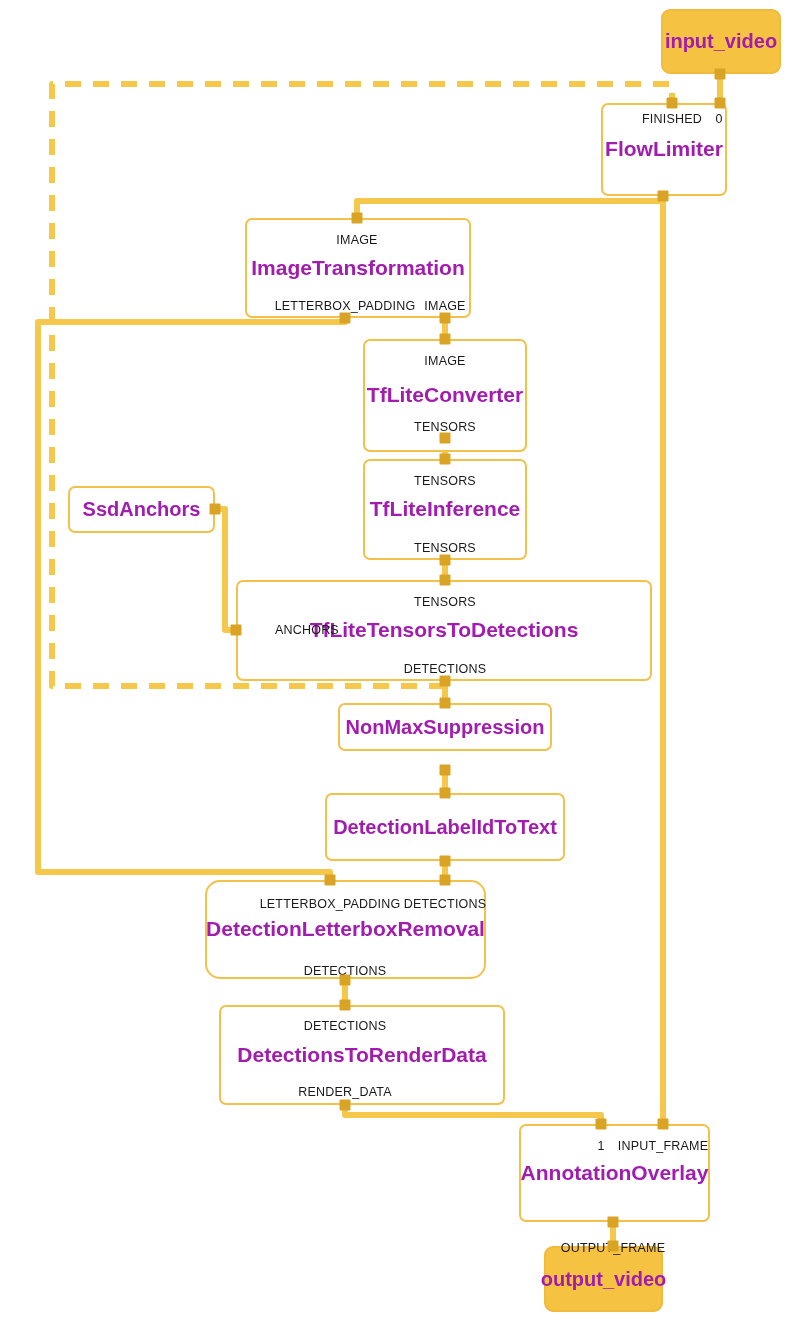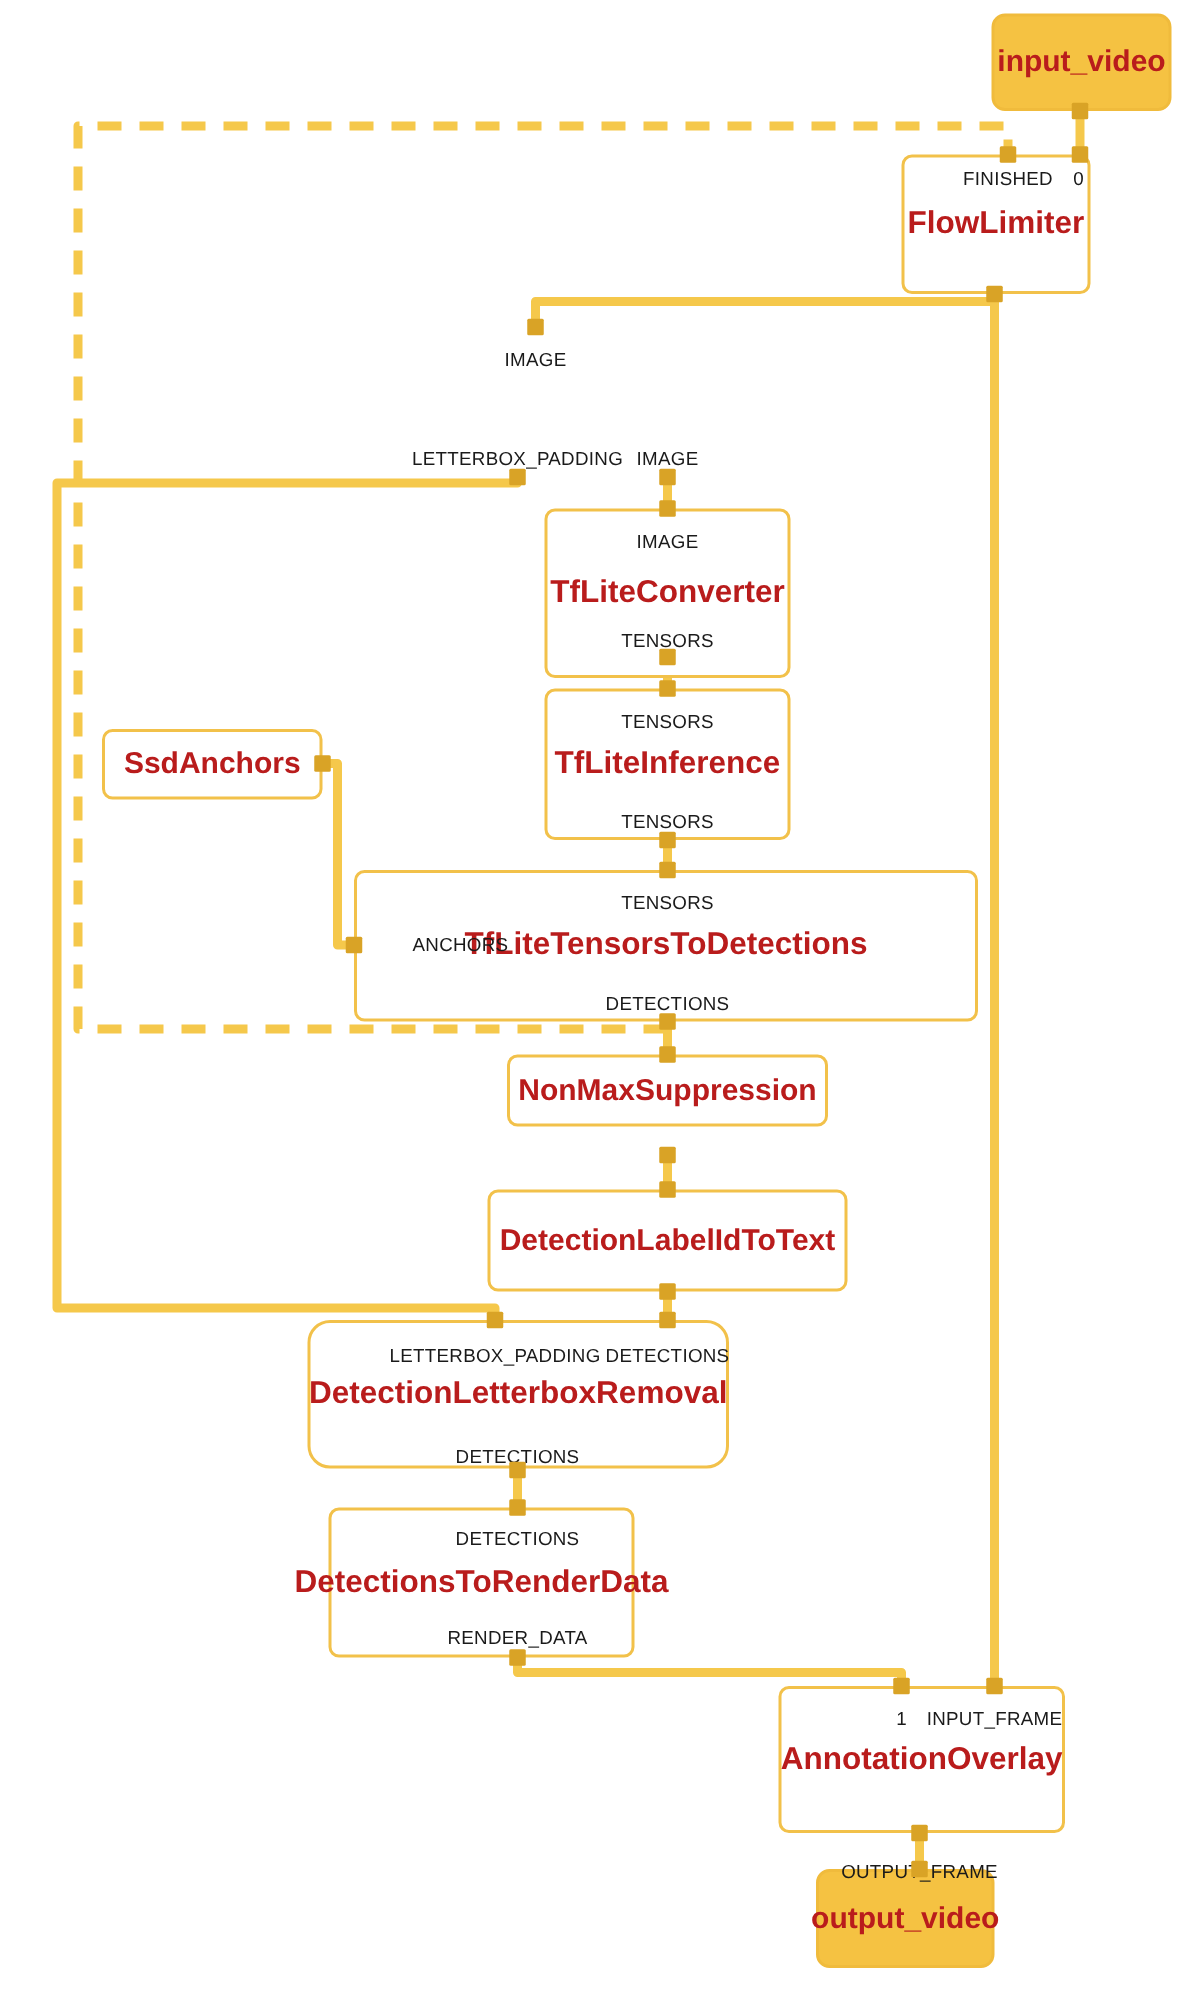--- a/index.html
+++ b/index.html
@@ -44,21 +44,21 @@
     justify-content: center;
     align-items: center;
   }
   .node.stream {
     background: #f5c242;
     border-color: #f0bb3c;
     border-radius: 9px;
   }
   .node-title {
     font-weight: bold;
-    color: #b91c1c;
+    color: #a21caf;
     font-size: 21px;
     line-height: 1.05;
     white-space: nowrap;
     text-align: right;
   }
   .node.stream .node-title {
     font-size: 21px;
   }
   .node.small .node-title {
     font-size: 20px;
@@ -107,20 +107,23 @@
       <path d="M 345 1105 L 345 1115 L 601 1115 L 601 1124" fill="none" stroke="#f5c84b" stroke-width="6" stroke-linecap="butt" stroke-linejoin="round"></path>
       <path d="M 613 1222 L 613 1246" fill="none" stroke="#f5c84b" stroke-width="6" stroke-linecap="butt" stroke-linejoin="round"></path>
     </svg>
   <div id="node-layer">
       <div class="node stream small" style="left: 661px; top: 9px; width: 120px; height: 65px;">
         <div class="node-title">input_video</div>
       </div>
       <div class="node" style="left: 601px; top: 103px; width: 126px; height: 93px;">
         <div class="node-title">FlowLimiter</div>
       </div>
+      <div class="node" style="left: 245px; top: 218px; width: 226px; height: 100px;">
+        <div class="node-title">ImageTransformation</div>
+      </div>
       <div class="node" style="left: 363px; top: 339px; width: 164px; height: 113px;">
         <div class="node-title">TfLiteConverter</div>
       </div>
       <div class="node" style="left: 363px; top: 459px; width: 164px; height: 101px;">
         <div class="node-title">TfLiteInference</div>
       </div>
       <div class="node small" style="left: 68px; top: 486px; width: 147px; height: 47px;">
         <div class="node-title">SsdAnchors</div>
       </div>
       <div class="node" style="left: 236px; top: 580px; width: 416px; height: 101px;">
@@ -128,21 +131,21 @@
       </div>
       <div class="node small" style="left: 338px; top: 703px; width: 214px; height: 48px;">
         <div class="node-title">NonMaxSuppression</div>
       </div>
       <div class="node small" style="left: 325px; top: 793px; width: 240px; height: 68px;">
         <div class="node-title">DetectionLabelIdToText</div>
       </div>
       <div class="node" style="left: 205px; top: 880px; width: 281px; height: 99px; border-radius: 15px;">
         <div class="node-title">DetectionLetterboxRemoval</div>
       </div>
-      <div class="node" style="left: 219px; top: 1005px; width: 204px; height: 100px;">
+      <div class="node" style="left: 219px; top: 1005px; width: 286px; height: 100px;">
         <div class="node-title">DetectionsToRenderData</div>
       </div>
       <div class="node" style="left: 519px; top: 1124px; width: 191px; height: 98px;">
         <div class="node-title">AnnotationOverlay</div>
       </div>
       <div class="node stream small" style="left: 544px; top: 1246px; width: 119px; height: 66px;">
         <div class="node-title">output_video</div>
       </div>
       <div class="port-label" style="left: 672px; top: 113px;">FINISHED</div>
       <div class="port-label" style="left: 719px; top: 113px;">0</div>

